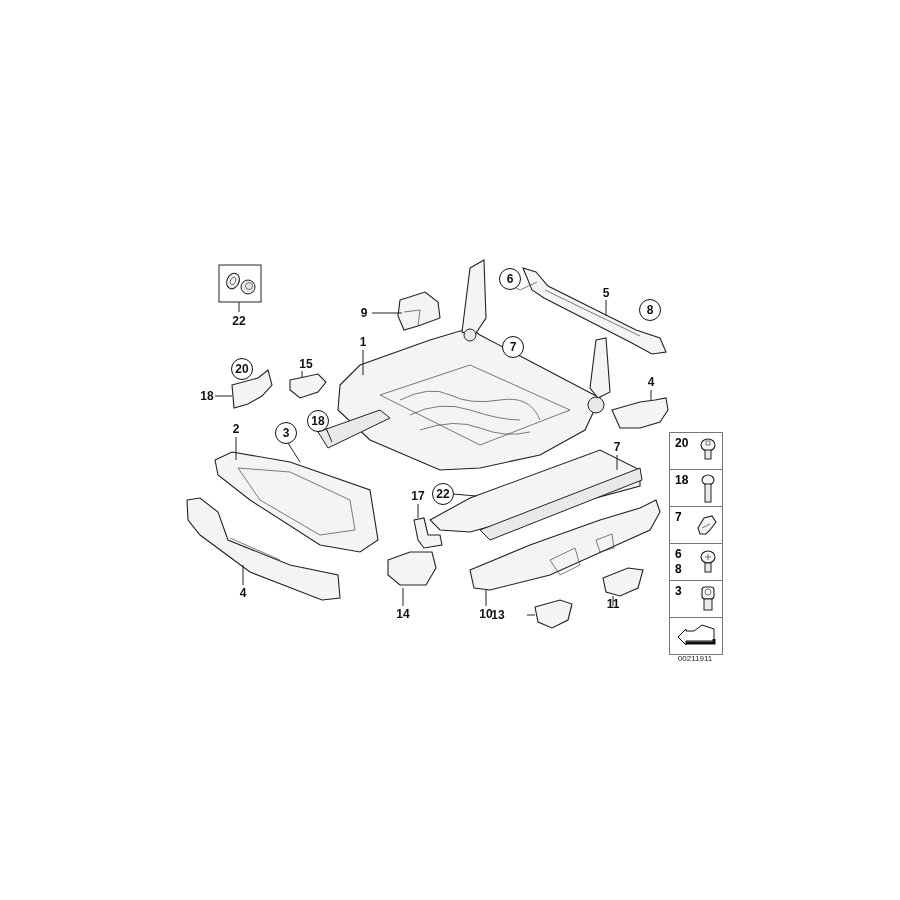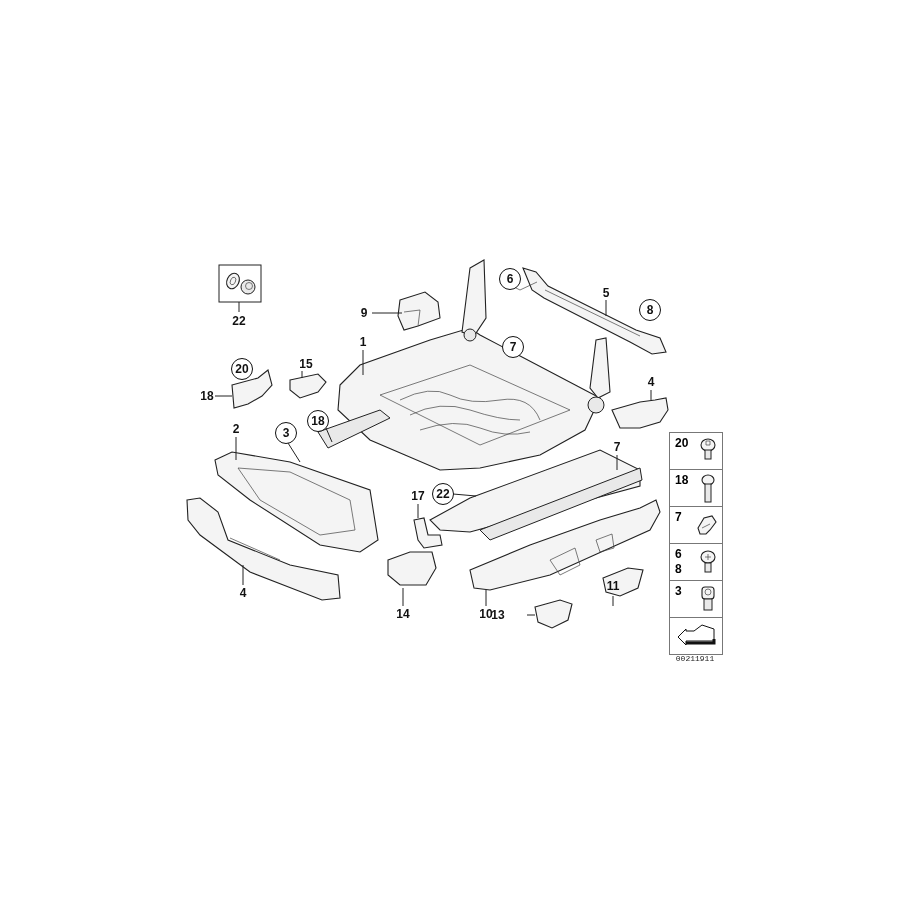--- a/index.html
+++ b/index.html
@@ -5,21 +5,21 @@
   html,body{margin:0;padding:0;background:#ffffff;}
   body{width:900px;height:900px;position:relative;overflow:hidden;font-family:"Liberation Sans",sans-serif;}
   #diagram{position:absolute;left:0;top:0;width:900px;height:900px;}
   .lbl{position:absolute;font-weight:bold;font-size:12px;color:#111;line-height:1;transform:translate(-50%,-50%);white-space:nowrap;}
   .lbl.circ{border:1.3px solid #111;border-radius:50%;width:20px;height:20px;display:flex;align-items:center;justify-content:center;background:#fff;}
   .legend{position:absolute;left:669px;top:432px;width:52px;border:1px solid #777;background:#fff;}
   .legend .cell{height:36px;border-bottom:1px solid #777;position:relative;}
   .legend .cell:last-child{border-bottom:none;}
   .legend .num{position:absolute;left:5px;top:3px;font-weight:bold;font-size:12px;line-height:1.25;white-space:pre;}
   .legend svg{position:absolute;right:4px;top:3px;}
-  .docid{position:absolute;left:669px;top:654px;width:52px;text-align:center;font-size:8px;color:#222;font-family:Liberation Mono, monospace;}
+  .docid{position:absolute;left:669px;top:654px;width:52px;text-align:center;font-size:8px;color:#222;}
   .part{fill:#f4f4f4;stroke:#222;stroke-width:1.1;}
   .part2{fill:#e9e9e9;stroke:#222;stroke-width:1;}
   .ln{stroke:#222;stroke-width:1;fill:none;}
   .thin{stroke:#444;stroke-width:.7;fill:none;}
 </style>
 </head>
 <body>
 
 <div id="diagram">
 <svg width="900" height="900" viewBox="0 0 900 900">
@@ -139,21 +139,21 @@
 <div class="lbl circ" style="left:318px;top:421px">18</div>
 <div class="lbl" style="left:236px;top:429px">2</div>
 <div class="lbl circ" style="left:286px;top:433px">3</div>
 <div class="lbl" style="left:617px;top:447px">7</div>
 <div class="lbl" style="left:418px;top:496px">17</div>
 <div class="lbl circ" style="left:443px;top:494px">22</div>
 <div class="lbl" style="left:243px;top:593px">4</div>
 <div class="lbl" style="left:403px;top:614px">14</div>
 <div class="lbl" style="left:486px;top:614px">10</div>
 <div class="lbl" style="left:498px;top:615px">13</div>
-<div class="lbl" style="left:613px;top:586px">11</div>
+<div class="lbl" style="left:613px;top:604px">11</div>
 
 
 <div class="legend">
   <div class="cell">
     <span class="num">20</span>
     <svg width="20" height="30">
           <ellipse cx="10" cy="9" rx="7" ry="6" class="part"></ellipse>
           <path d="M8,5 L12,5 L12,9 L8,9Z" class="thin"></path>
           <rect x="7" y="14" width="6" height="9" class="part2"></rect>
         </svg>

